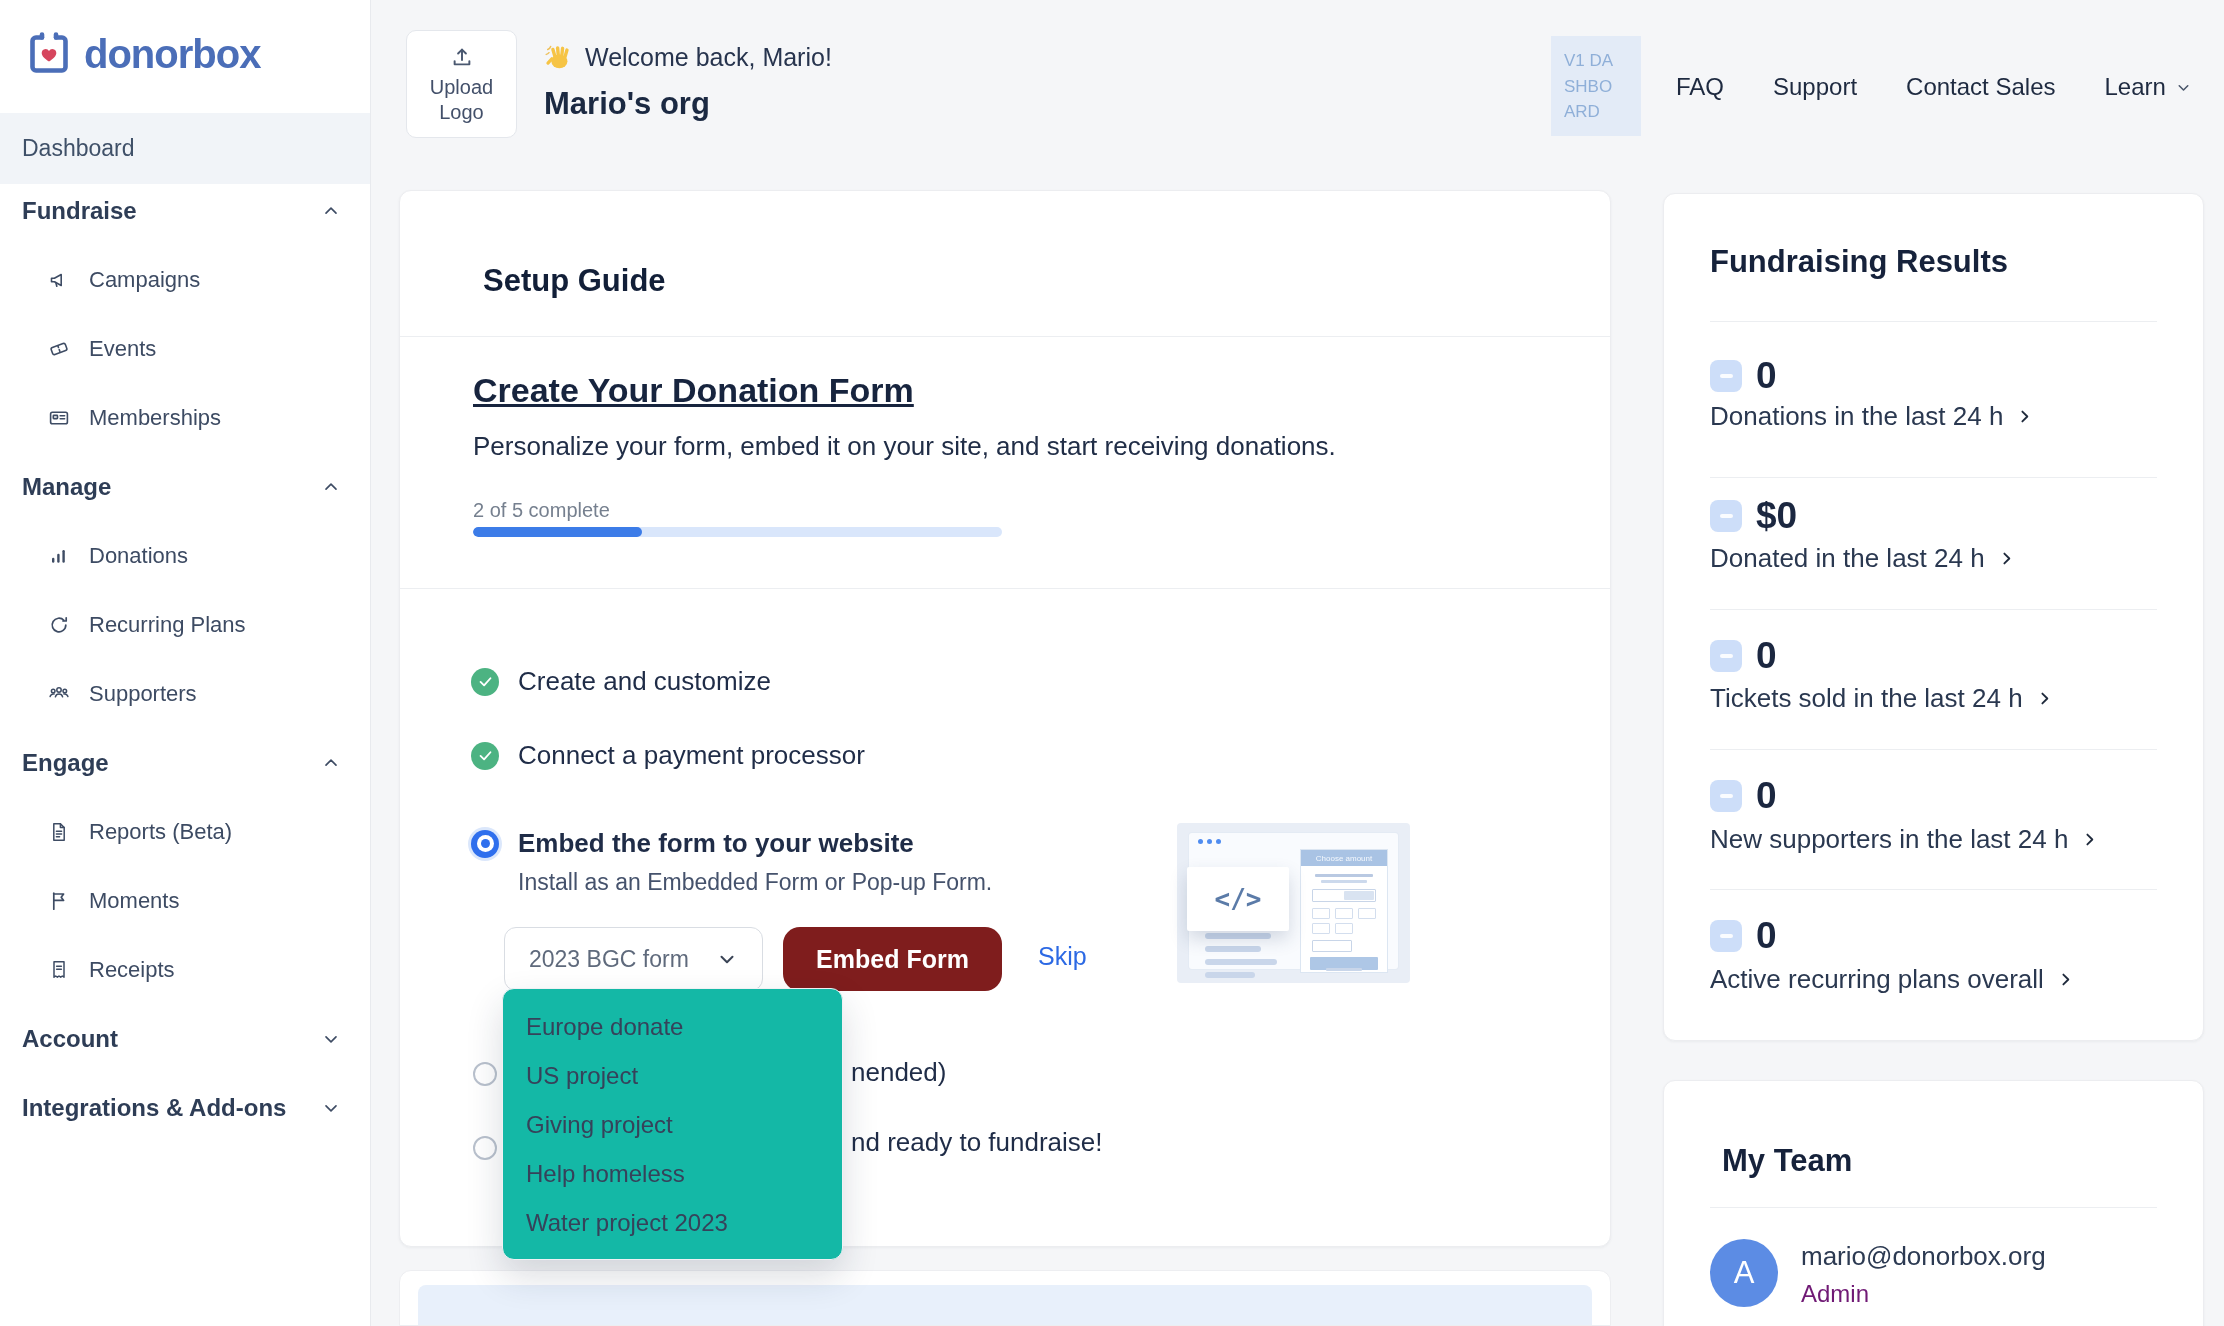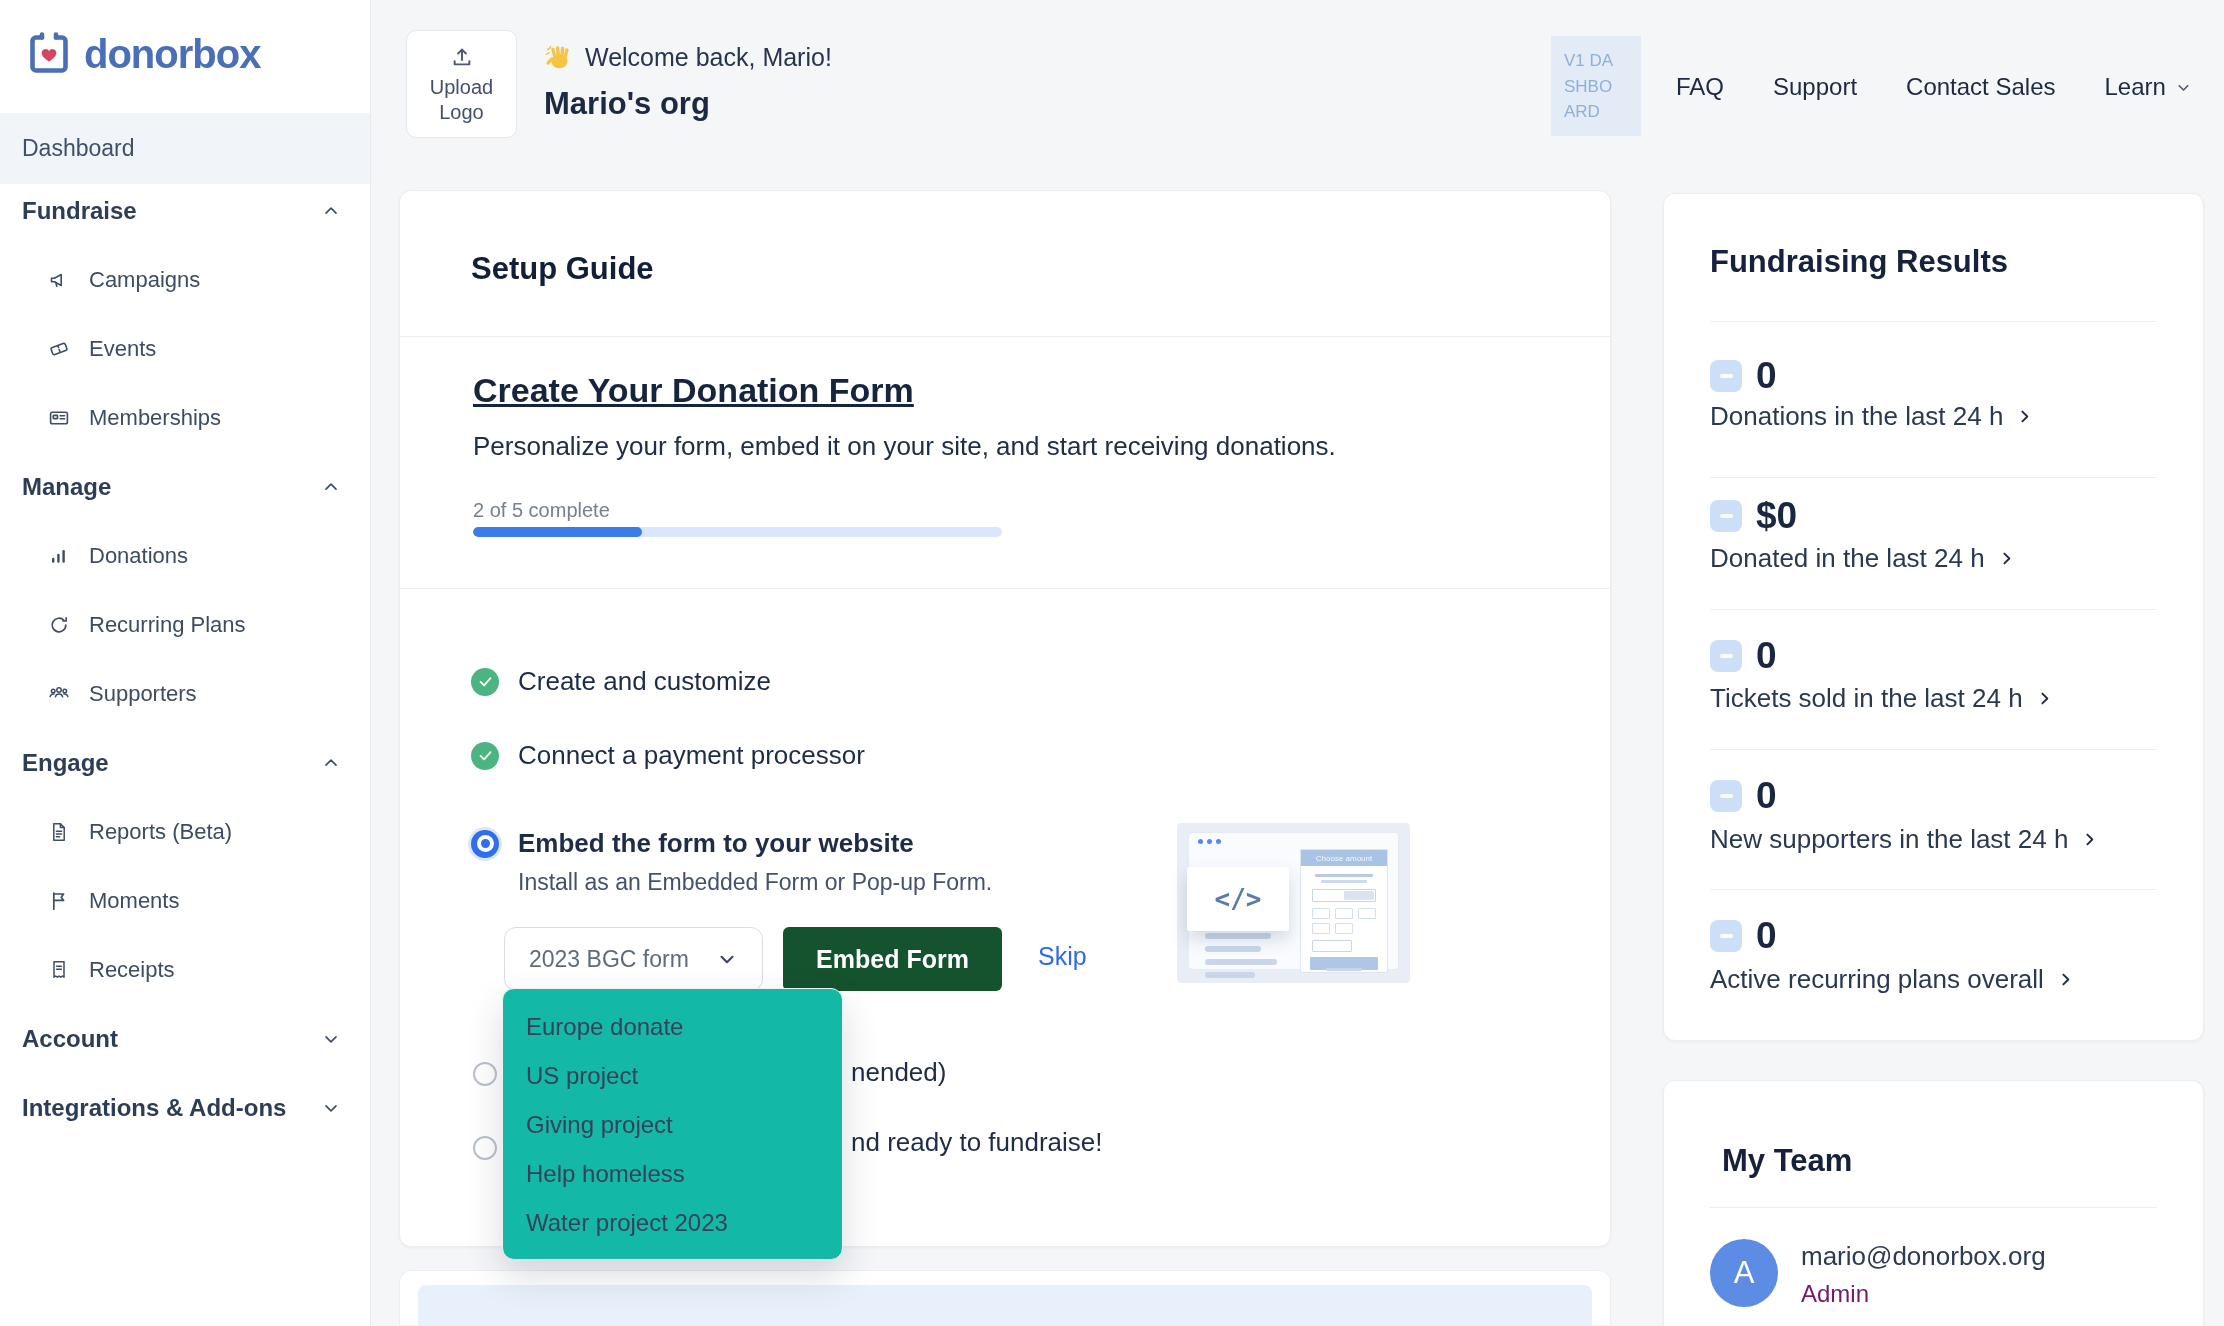--- a/index.html
+++ b/index.html
@@ -47,21 +47,21 @@
   .step-label{font-size:26px;color:#1f2c47;font-weight:500;}
   .gcheck{width:28px;height:28px;border-radius:50%;background:#4cb382;display:flex;align-items:center;justify-content:center;}
   .bradio{width:28px;height:28px;border-radius:50%;background:#2f6fed;display:flex;align-items:center;justify-content:center;
           box-shadow:0 0 0 3px #dbe7fb;cursor:pointer;}
   .bradio .w{width:17px;height:17px;background:#fff;border-radius:50%;display:flex;align-items:center;justify-content:center;}
   .bradio .c{width:9px;height:9px;background:#2f6fed;border-radius:50%;}
   .step-sub{position:absolute;left:118px;top:678px;font-size:23px;color:#45526c;}
   .form-select{position:absolute;left:104px;top:736px;width:259px;height:64px;border:1px solid #d9dde3;border-radius:12px;
                background:#fff;display:flex;align-items:center;padding:0 24px;font-size:23px;color:#5f6a7c;cursor:pointer;}
   .form-select .chev{margin-left:auto;}
-  .embed-btn{position:absolute;left:383px;top:736px;width:219px;height:64px;background:#14532d;border:none;border-radius:6px;
+  .embed-btn{position:absolute;left:383px;top:736px;width:219px;height:64px;background:#7f1d1d;border:none;border-radius:17px;
              color:#fff;font-size:25px;font-weight:600;cursor:pointer;font-family:inherit;}
   .skip{position:absolute;left:638px;top:751px;font-size:25px;font-weight:500;color:#2c69e4;cursor:pointer;}
   .pradio{position:absolute;left:73px;width:24px;height:24px;border:2px solid #b9c1cd;border-radius:50%;background:#fff;cursor:pointer;}
   .frag{position:absolute;left:451px;font-size:26px;color:#1f2c47;white-space:nowrap;}
 
   
   .illu{position:absolute;left:777px;top:632px;width:233px;height:160px;background:#e9eef6;border-radius:4px;}
   .illu-browser{position:absolute;left:12px;right:12px;top:10px;bottom:14px;background:#f9fbfe;border-radius:3px;box-shadow:0 0 0 1px #e4ebf4;}
   .illu-dots{position:absolute;left:9px;top:6px;display:flex;gap:4px;}
   .dot{width:5px;height:5px;border-radius:50%;background:#4f8cf0;}
@@ -277,21 +277,21 @@
     <span class="navlink">Contact Sales</span>
     <span class="navlink">
       <span>Learn</span>
       <svg width="17" height="17" viewBox="0 0 24 24">
           <path d="M6 9.5l6 6 6-6" fill="none" stroke="#4a566b" stroke-width="2.2" stroke-linecap="round" stroke-linejoin="round"></path>
         </svg>
     </span>
   </div>
 
   <section class="card main-card">
-    <h2 class="sg-title" style="margin:0;">Setup Guide</h2>
+    <h2 class="sg-title" style="margin:12px;">Setup Guide</h2>
     <div class="hdiv" style="top:145px;"></div>
 
     <h3 class="cd-heading" style="margin:0;">Create Your Donation Form</h3>
     <p class="cd-desc" style="margin:0;">Personalize your form, embed it on your site, and start receiving donations.</p>
     <div class="cd-plabel">2 of 5 complete</div>
     <div class="cd-bar">
       <div class="cd-fill" style="width: 32%;"></div>
     </div>
     <div class="hdiv" style="top:397px;"></div>
 

